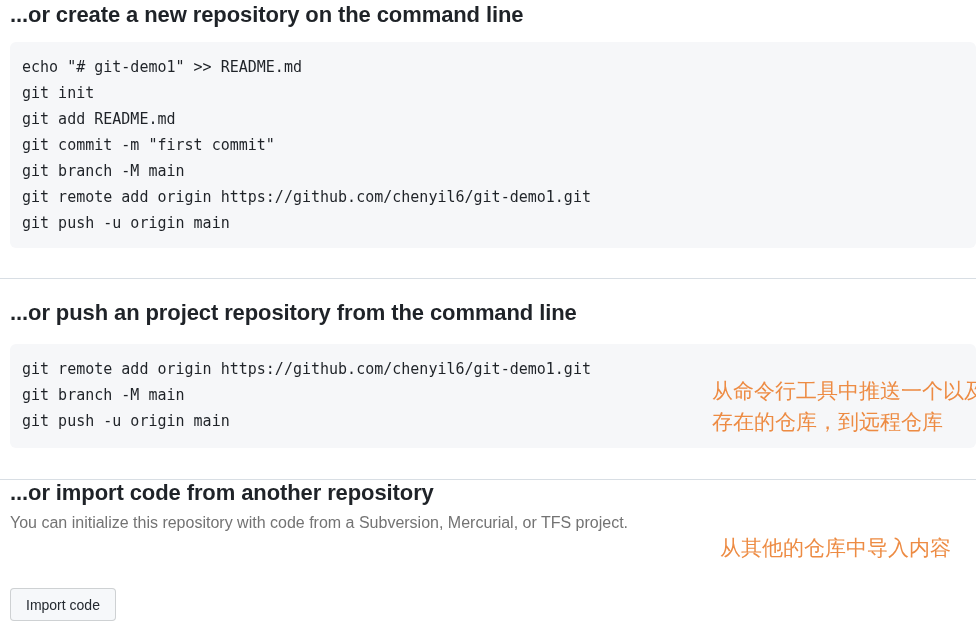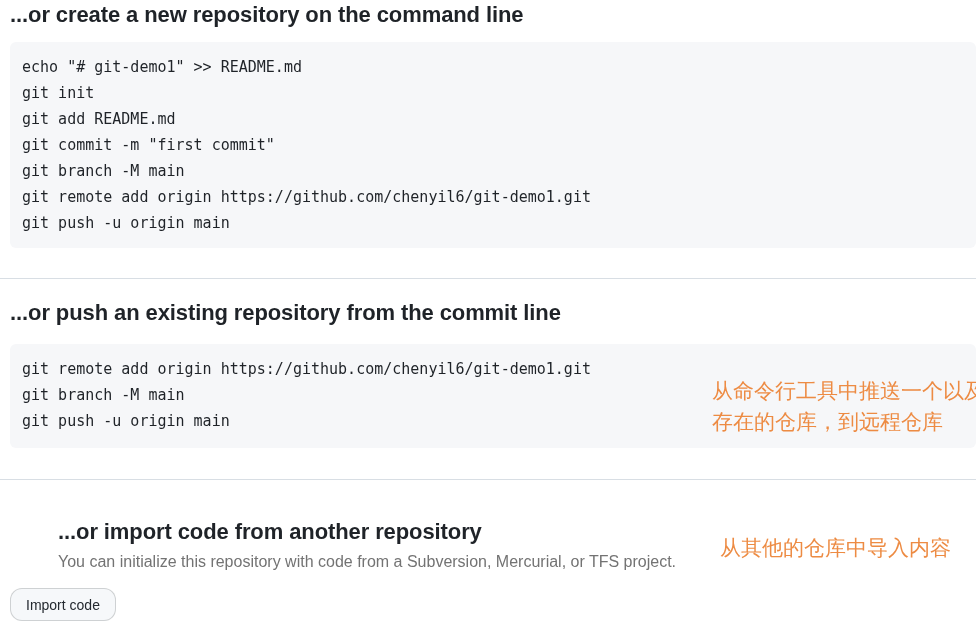--- a/index.html
+++ b/index.html
@@ -24,21 +24,21 @@
   }
 
   
   .section {
     position: absolute;
     left: 0;
     width: 772px;
   }
   #section-create   { top: 0px; }
   #section-push     { top: 298px; }
-  #section-import   { top: 517px; margin-left: 48px; }
+  #section-import   { top: 478px; }
 
   .section-heading {
     margin: 0;
     padding: 0 0 0 10px;
     font-size: 22px;
     font-weight: 600;
     line-height: 30px;
     letter-spacing: -0.1px;
     color: #1f2328;
     font-family: "Liberation Sans", "DejaVu Sans", sans-serif;
@@ -107,21 +107,21 @@
     position: absolute;
     left: 10px;
     top: 588px;
     height: 33px;
     padding: 0 15px;
     display: inline-flex;
     align-items: center;
     justify-content: center;
     background: #f6f8fa;
     border: 1px solid rgba(27,31,36,0.18);
-    border-radius: 12px;
+    border-radius: 4px;
     font-family: "Liberation Sans", "DejaVu Sans", sans-serif;
     font-size: 14px;
     font-weight: 500;
     color: #24292f;
     cursor: pointer;
     box-sizing: border-box;
     white-space: nowrap;
   }
 
   
@@ -161,21 +161,21 @@
   <section class="section" id="section-create">
     <h2 class="section-heading">...or create a new repository on the command line</h2>
 
     <pre class="code-block" id="code-create"><code><span class="code-line">echo "# git-demo1" &gt;&gt; README.md</span><span class="code-line">git init</span><span class="code-line">git add README.md</span><span class="code-line">git commit -m "first commit"</span><span class="code-line">git branch -M main</span><span class="code-line">git remote add origin https://github.com/chenyil6/git-demo1.git</span><span class="code-line">git push -u origin main</span></code></pre>
   </section>
 
 
   <hr class="divider" id="divider-1">
 
   <section class="section" id="section-push">
-    <h2 class="section-heading">...or push an existing repository from the commit line</h2>
+    <h2 class="section-heading">...or push an project repository from the command line</h2>
 
     <pre class="code-block" id="code-push"><code><span class="code-line">git remote add origin https://github.com/chenyil6/git-demo1.git</span><span class="code-line">git branch -M main</span><span class="code-line">git push -u origin main</span></code></pre>
   </section>
 
   <div class="annotation" id="annotation-push">从命令行工具中推送一个以及存在的仓库，到远程仓库</div>
 
   <hr class="divider" id="divider-2">
 
   <section class="section" id="section-import">
     <h2 class="section-heading">...or import code from another repository</h2>

